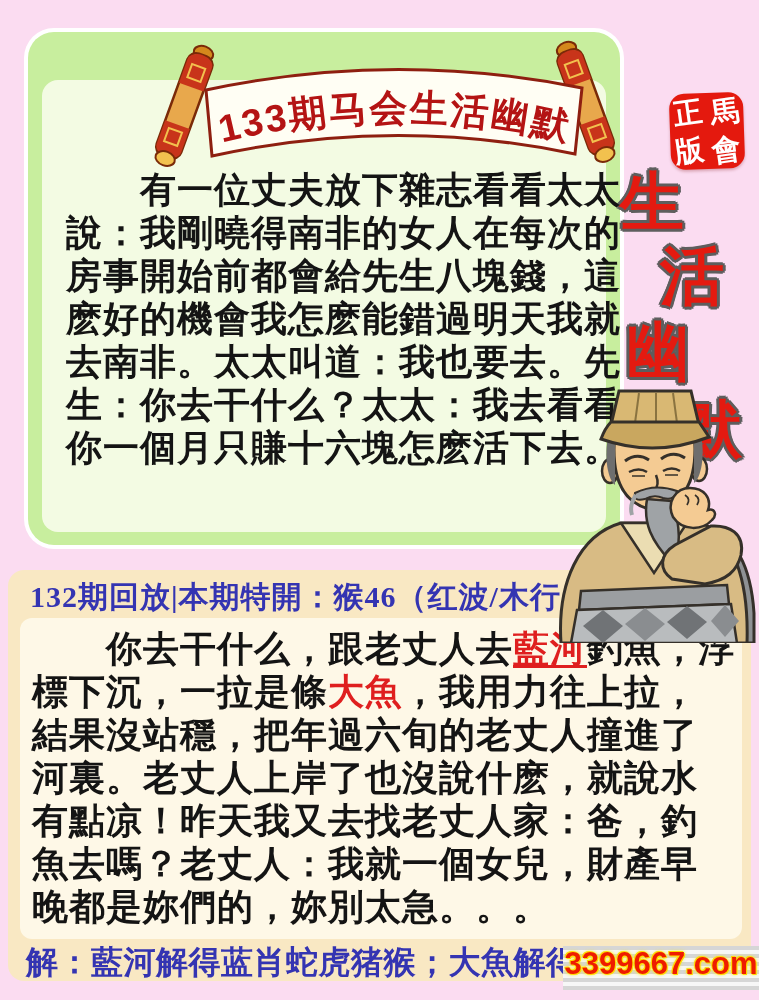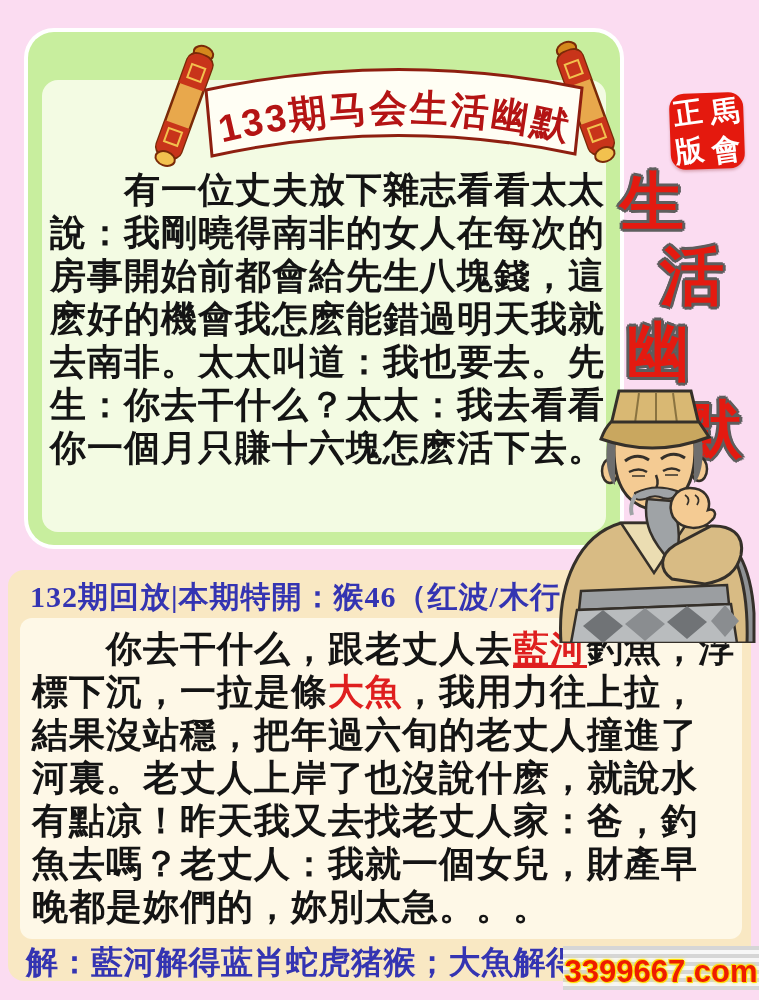--- a/index.html
+++ b/index.html
@@ -11,21 +11,21 @@
   
   .humor-card{
     position:absolute;left:28px;top:32px;width:592px;height:513px;
     background:#C8EE9E;border-radius:26px;box-shadow:0 0 0 4px #FFFFFF;z-index:1;
   }
   .humor-card-inner{
     position:absolute;left:14px;top:48px;right:14px;bottom:13px;
     background:#F3FBE3;border-radius:16px;
   }
   .story-1{
-    position:absolute;left:50px;top:168px;width:578px;z-index:2;
+    position:absolute;left:66px;top:168px;width:578px;z-index:2;
     font-weight:bold;font-size:36px;line-height:43px;letter-spacing:1px;
     color:#141414;white-space:pre-line;
   }
   
   .banner-svg{position:absolute;left:146px;top:36px;width:496px;height:132px;z-index:3;}
   
   .stamp{
     position:absolute;left:670px;top:93px;width:74px;height:76px;z-index:2;
     background:#E4190E;border-radius:15px;transform:rotate(-2deg);
     display:grid;grid-template-columns:1fr 1fr;align-items:center;justify-items:center;
@@ -73,21 +73,21 @@
   }
   .solution-line{
     position:absolute;left:26px;top:941px;width:733px;z-index:2;
     font-family:"Liberation Serif",serif;font-weight:bold;font-size:32px;
     color:#3434B2;letter-spacing:0.5px;white-space:nowrap;
   }
   
   .watermark{
     position:absolute;left:563px;top:946px;width:196px;height:44px;z-index:9;
     background:repeating-linear-gradient(180deg,#D6D6D6 0 4px,#F7F7F7 4px 8px);
-    display:flex;align-items:flex-end;justify-content:center;
+    display:flex;align-items:flex-start;justify-content:center;
   }
   .watermark-text{
     font-weight:bold;font-size:31px;color:#EE1C00;letter-spacing:0;
     text-shadow:0 0 2px #FFE800,0 0 4px #FFE800,1px 1px 0 #FFD000,-1px -1px 0 #FFD000;
   }
 </style>
 </head>
 <body>
 
 <div class="humor-card">

